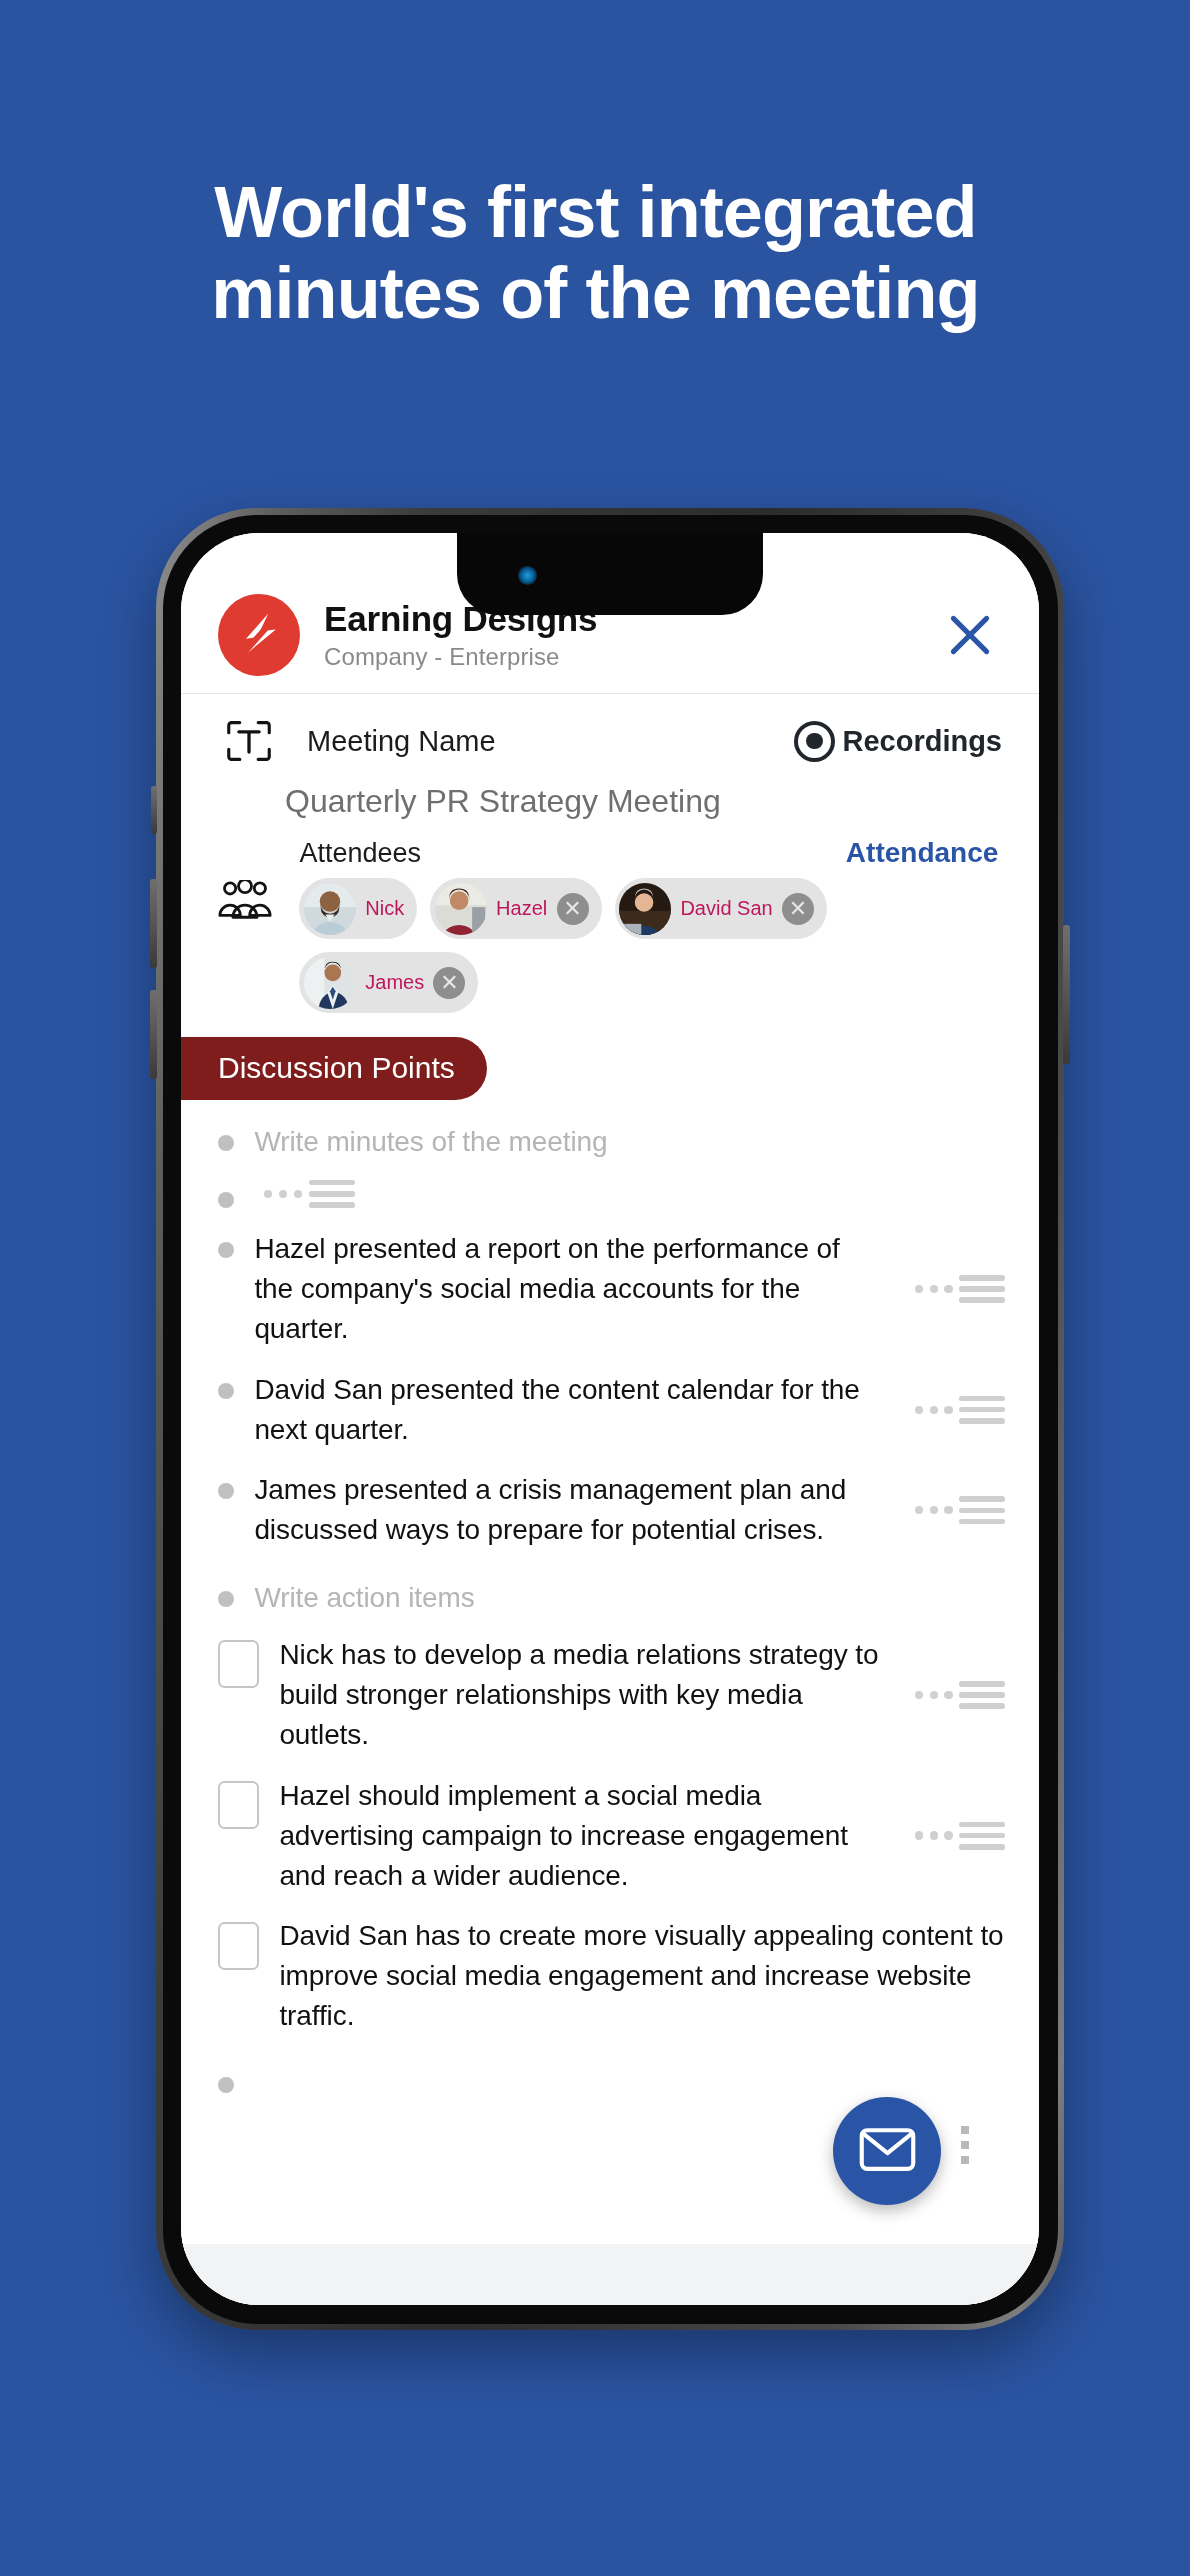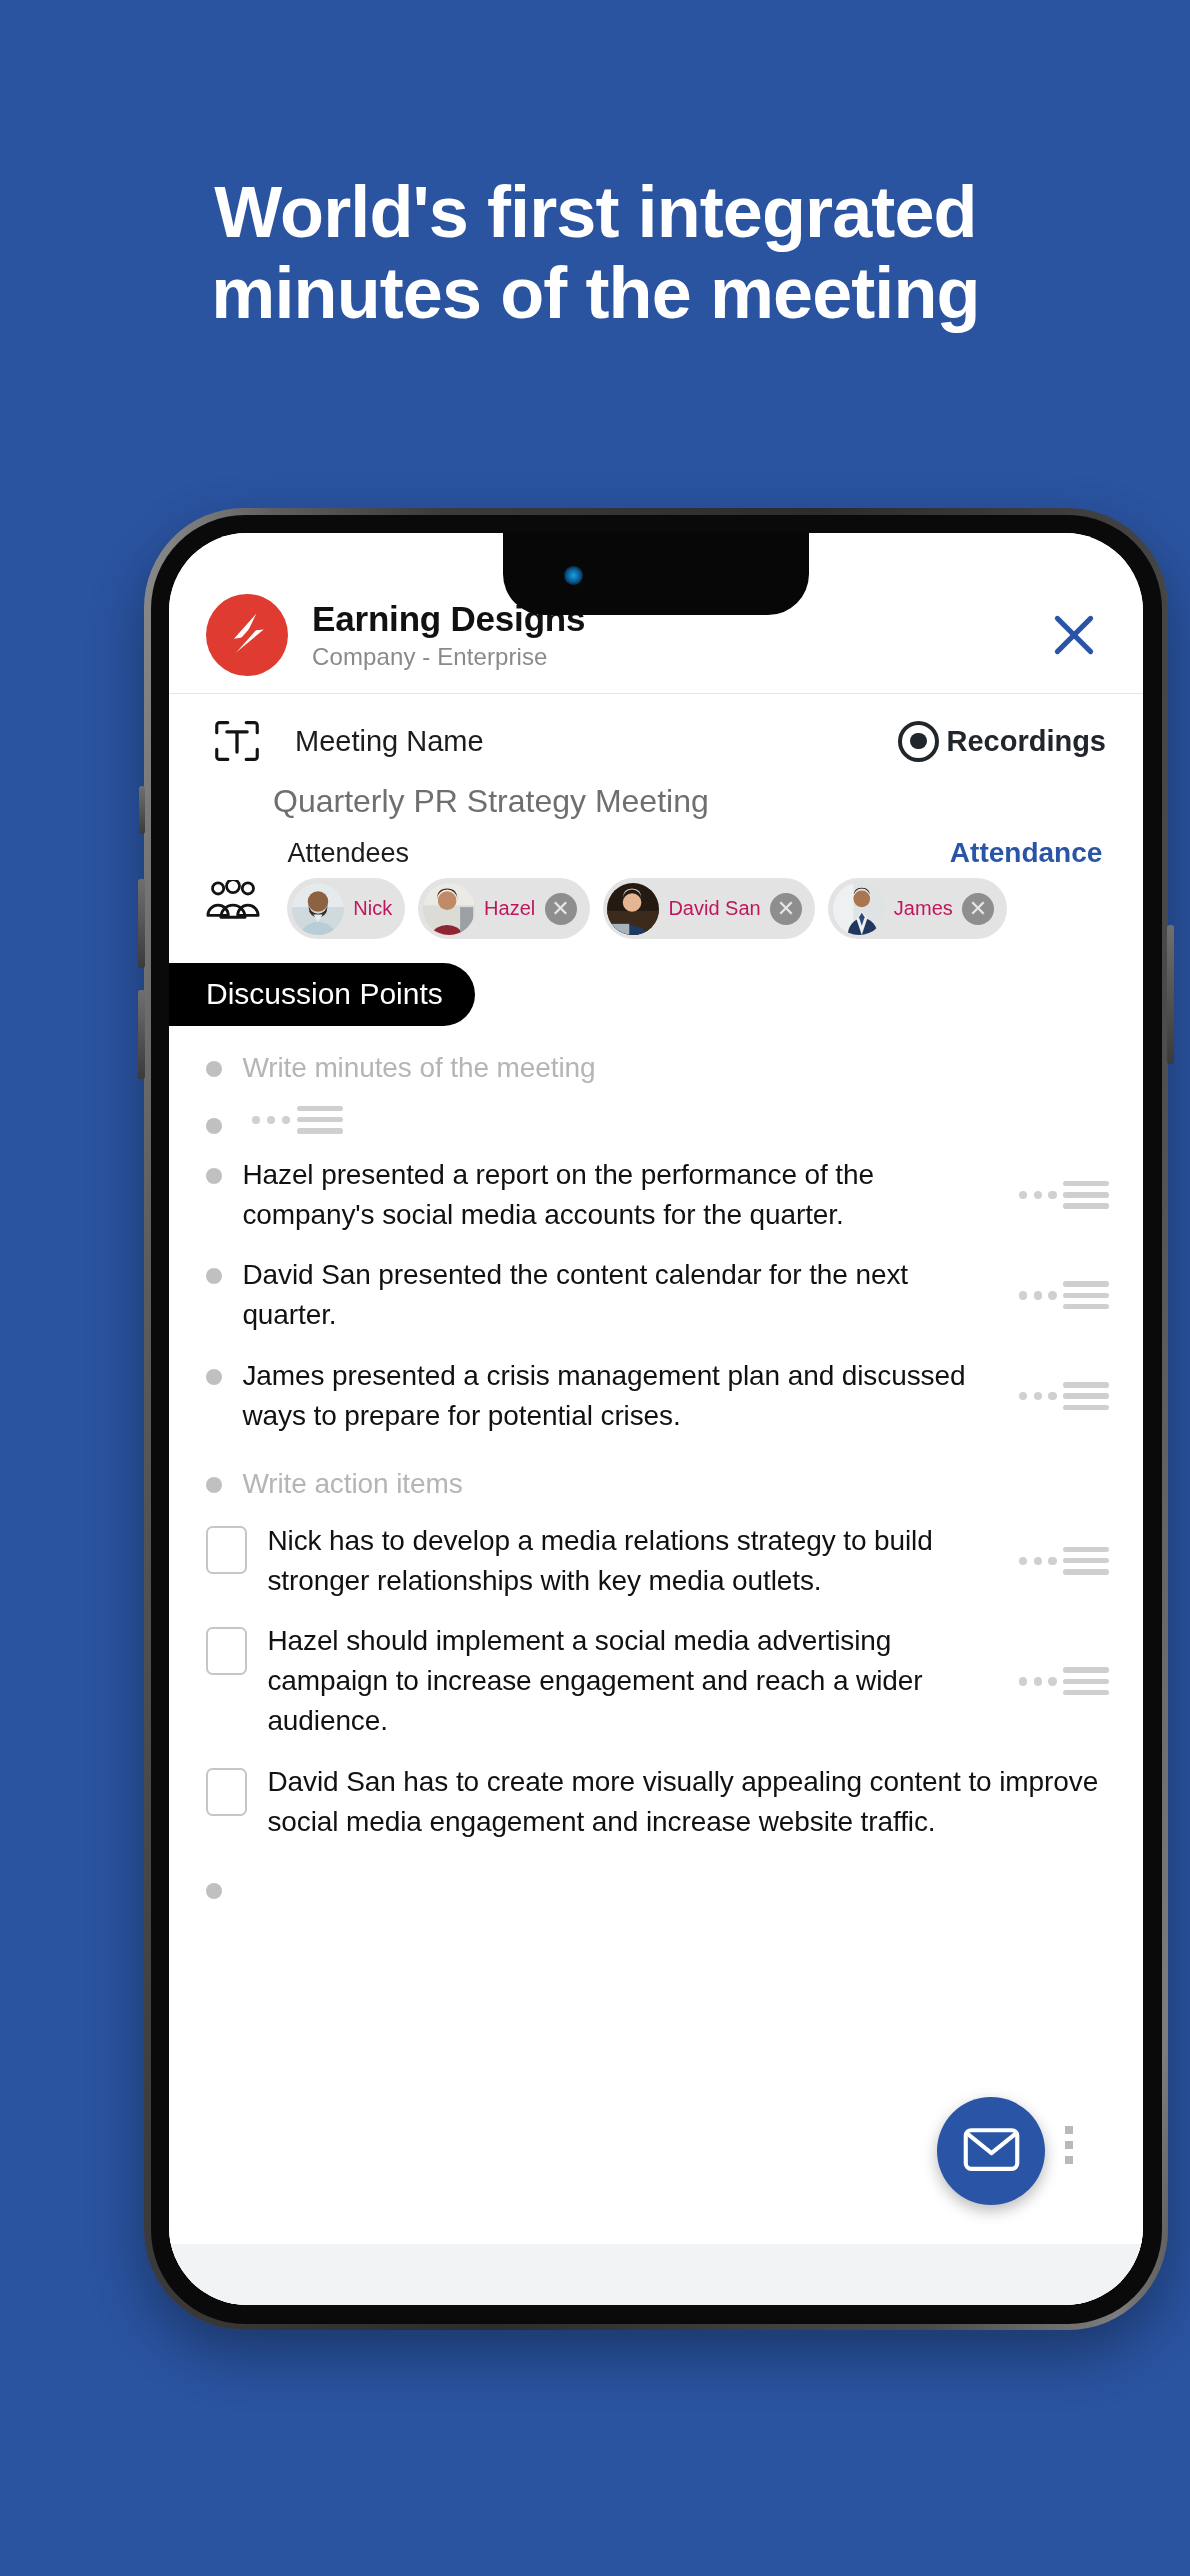--- a/index.html
+++ b/index.html
@@ -20,22 +20,22 @@
     font-weight: 700;
     line-height: 1.13;
     letter-spacing: -0.9px;
     padding: 0 83px;
   }
   .headline .l { display: block; }
 
   
   .phone-outer {
     position: absolute;
-    left: 144px; top: 508px;
-    width: 1024px; height: 1822px;
+    left: 156px; top: 508px;
+    width: 908px; height: 1822px;
     background: linear-gradient(100deg,#8e8e8e 0%, #5d5d5d 10%, #3b3b3b 22%, #2c2c2c 50%, #4a4a4a 82%, #7d7d7d 96%, #565656 100%);
     border-radius: 100px;
     box-shadow: 0 24px 56px rgba(0,0,0,.33);
   }
   .phone-mid {
     position: absolute;
     left: 6.5px; top: 6.5px; right: 6.5px; bottom: 6.5px;
     background: #0a0a0a;
     border-radius: 94px;
   }
@@ -163,21 +163,21 @@
     width: 32px; height: 32px; border-radius: 50%;
     background: #8e8e8e; flex: none;
     display: flex; align-items: center; justify-content: center;
     color: #e6e6e6; font-size: 22px; line-height: 1;
   }
 
   
   .badge {
     margin-top: 24px;
     display: inline-block;
-    background: #000000; color: #fff;
+    background: #7f1d1d; color: #fff;
     font-size: 30px;
     padding: 14px 32px 15px 37px;
     border-top-right-radius: 43px;
     border-bottom-right-radius: 43px;
     margin-left: 0;
   }
   .badge-row { padding-left: 0; }
 
   
   .list { padding: 0 32px 0 37px; }

